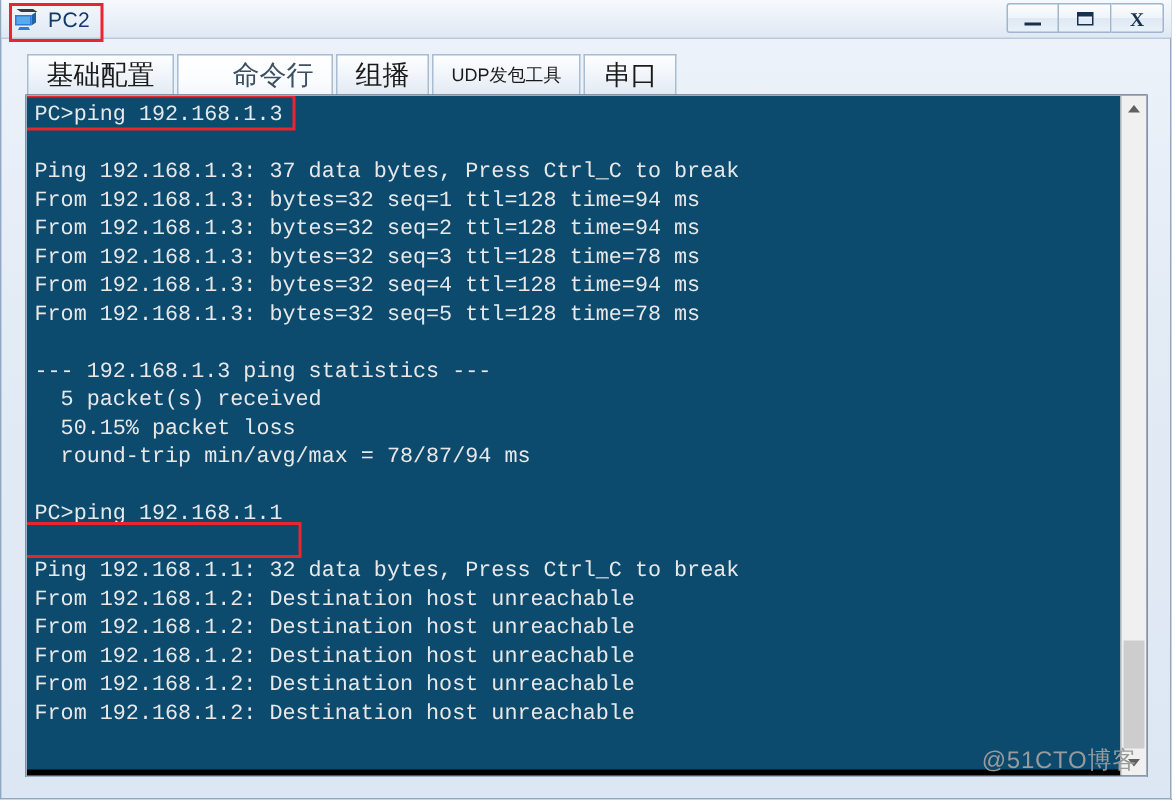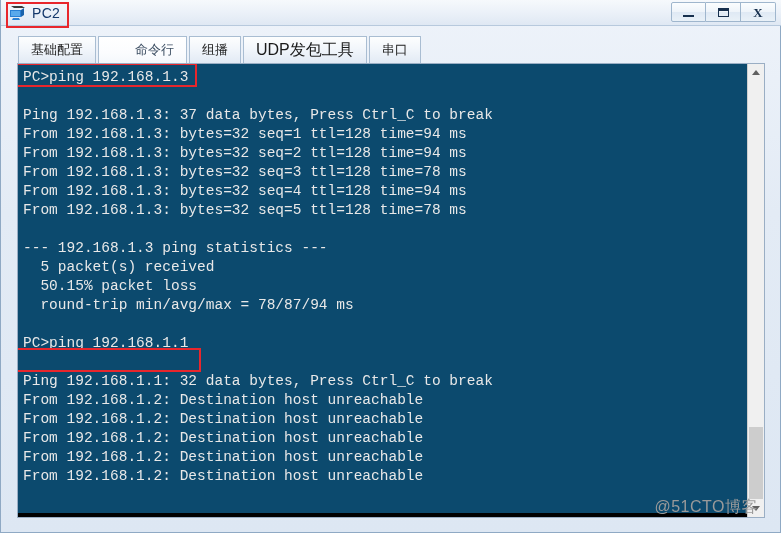--- a/index.html
+++ b/index.html
@@ -145,33 +145,33 @@
   .tab {
     height: 27px;
     box-sizing: border-box;
     border: 1px solid #a9bdd2;
     border-bottom: none;
     background: linear-gradient(to bottom, #fdfefe 0%, #f2f6fb 45%, #e2eaf4 100%);
     display: flex;
     align-items: center;
     justify-content: center;
     padding: 0 12px;
-    font-size: 13px;
+    font-size: 18px;
     color: #1b1b1b;
     margin-right: 2px;
     font-family: "Liberation Sans", sans-serif;
     white-space: nowrap;
   }
   .tab.active {
     background: linear-gradient(to bottom, #ffffff 0%, #fbfcfe 60%, #f4f8fc 100%);
     color: #3d4f63;
     padding-left: 36px;
   }
   .tab.small {
-    font-size: 16px;
+    font-size: 12px;
     justify-content: flex-end;
   }
 
   
   .terminal-wrap {
     position: absolute;
     left: 16px;
     top: 63px;
     width: 748px;
     height: 455px;

